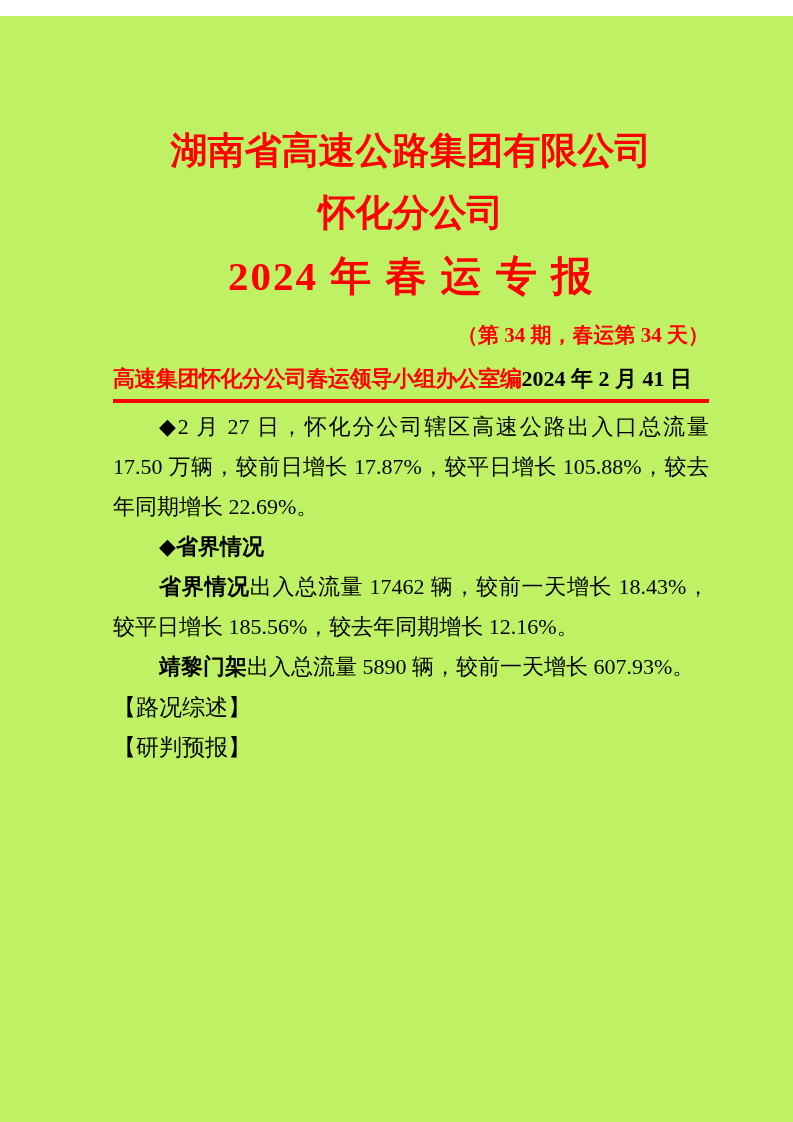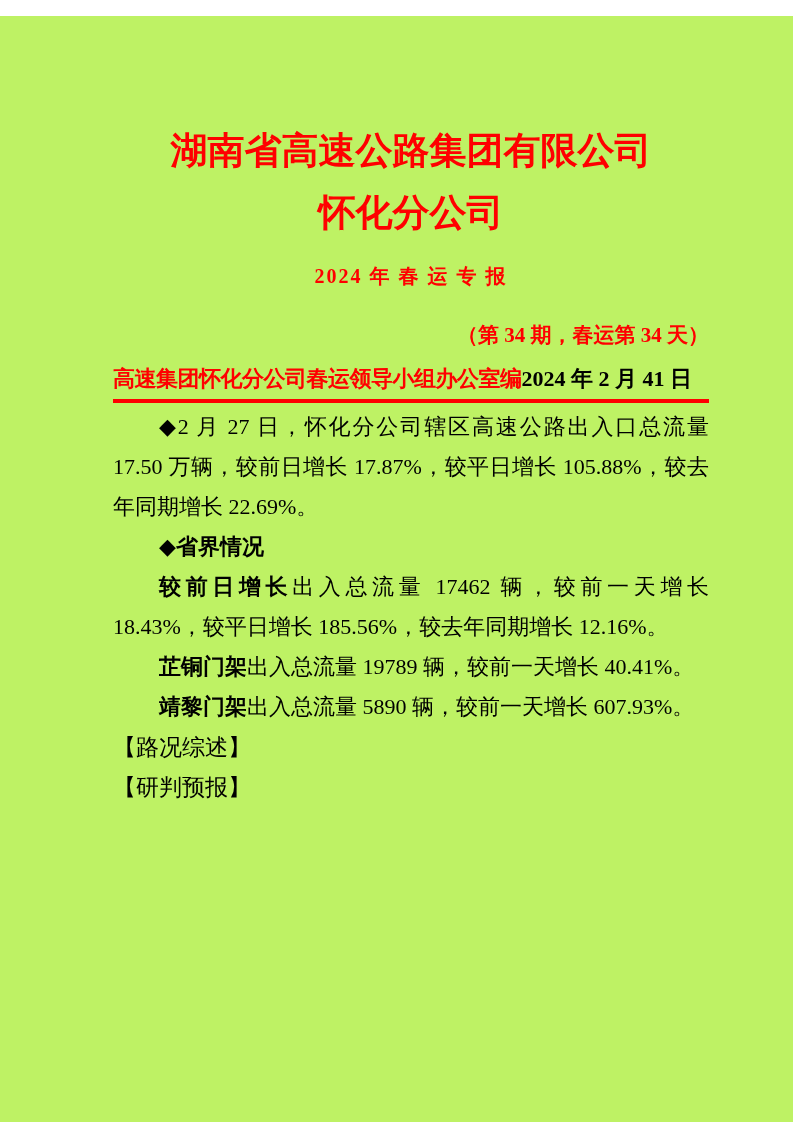--- a/index.html
+++ b/index.html
@@ -25,21 +25,21 @@
     font-weight: 700;
     font-size: 37px;
     line-height: 62px;
     text-align: center;
     white-space: nowrap;
   }
   .title-sub {
     color: var(--accent);
     font-family: "Liberation Serif", "DejaVu Serif", serif;
     font-weight: 700;
-    font-size: 20px;
+    font-size: 41px;
     line-height: 64px;
     text-align: center;
     letter-spacing: 2px;
     white-space: nowrap;
   }
   .title-issue {
     color: var(--accent);
     font-family: "Liberation Serif", "DejaVu Serif", serif;
     font-weight: 700;
     font-size: 21px;
@@ -106,19 +106,18 @@
   <div class="title-issue">（第 34 期，春运第 34 天）</div>
 
   <div class="editor-row">
     <span class="editor-label">高速集团怀化分公司春运领导小组办公室编</span>
     <span class="issue-date">2024 年 2 月 41 日</span>
   </div>
 
   <div class="doc-body" id="doc-body">
       <p class="para indent"><span>◆2 月 27 日，怀化分公司辖区高速公路出入口总流量 17.50 万辆，较前日增长 17.87%，较平日增长 105.88%，较去年同期增长 22.69%。</span></p>
       <p class="para indent"><span class="seg-bold">◆省界情况</span></p>
-      <p class="para indent"><span class="seg-bold">较前日增长</span><span>出入总流量 17462 辆，较前一天增长 18.43%，较平日增长 185.56%，较去年同期增长 12.16%。</span></p>
-      <p class="para indent"><span class="seg-bold">芷铜门架</span><span>出入总流量 19789 辆，较前一天增长 40.41%。</span></p>
+      <p class="para indent"><span class="seg-bold">省界情况</span><span>出入总流量 17462 辆，较前一天增长 18.43%，较平日增长 185.56%，较去年同期增长 12.16%。</span></p>
       <p class="para indent"><span class="seg-bold">靖黎门架</span><span>出入总流量 5890 辆，较前一天增长 607.93%。</span></p>
       <div class="sec-heading">【路况综述】</div>
       <div class="sec-heading">【研判预报】</div>
     </div>
 </div>
 
 </body></html>

